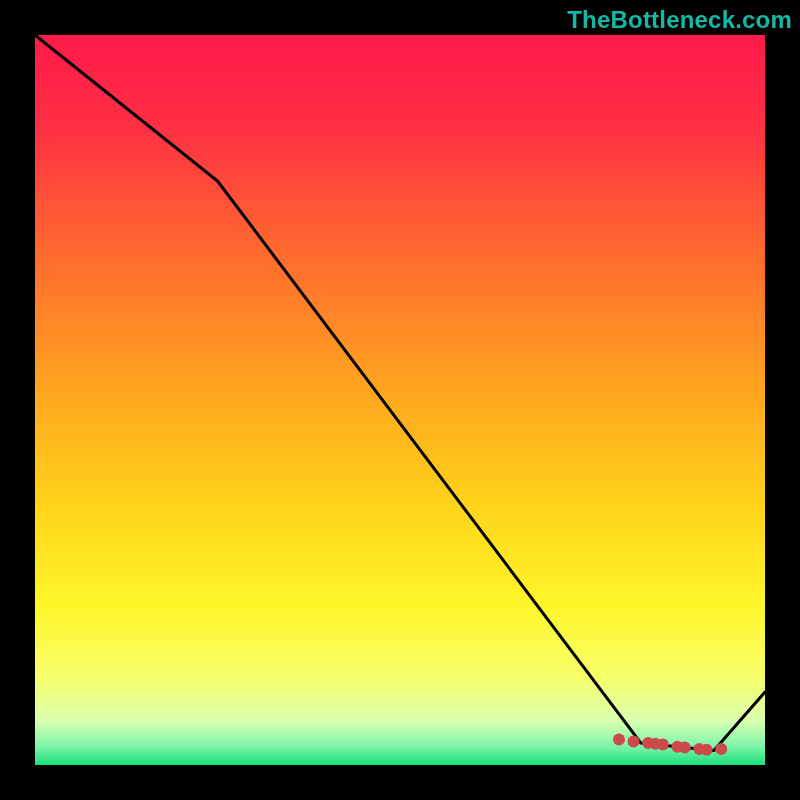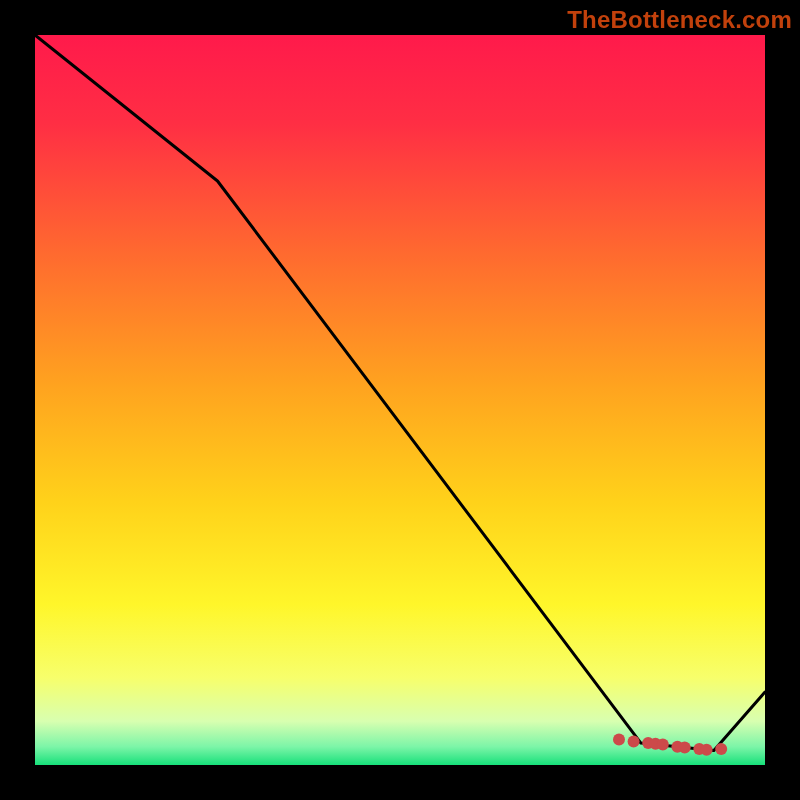--- a/index.html
+++ b/index.html
@@ -14,21 +14,21 @@
   .frame {
     position: relative;
     width: 800px;
     height: 800px;
     background: #000;
   }
   .watermark {
     position: absolute;
     top: 6px;
     right: 8px;
-    color: #c2410c;
+    color: #14b8a6;
     font-size: 24px;
     font-weight: 600;
     letter-spacing: 0.2px;
     user-select: none;
   }
   .plot {
     position: absolute;
     left: 35px;
     top: 35px;
     width: 730px;

